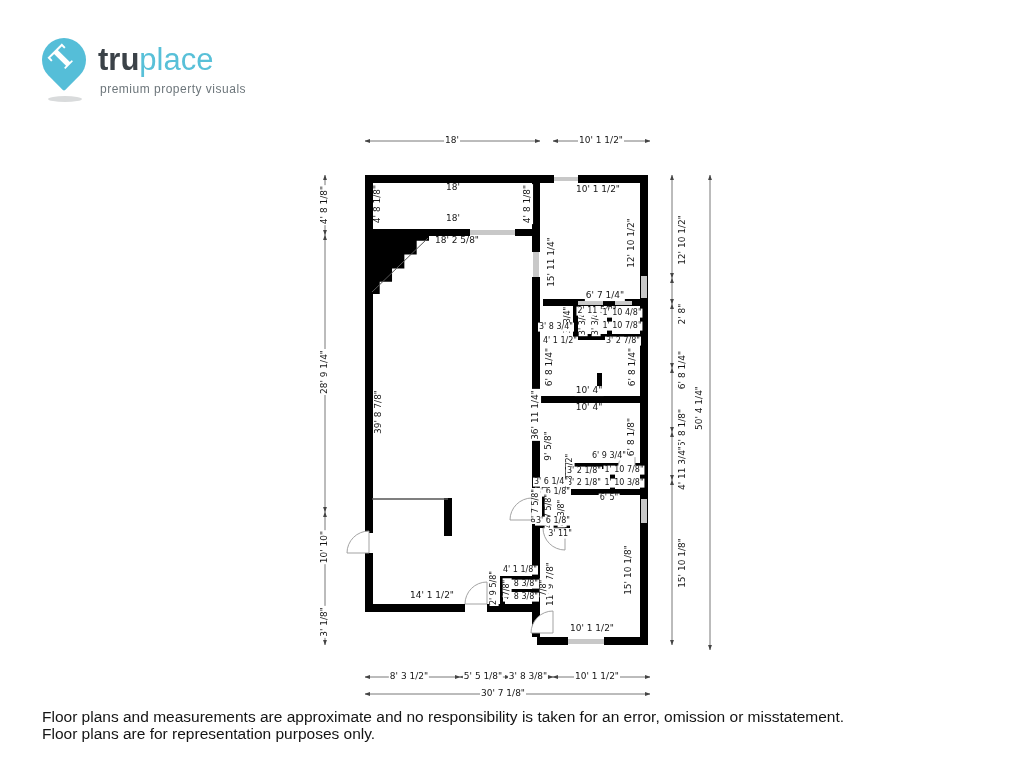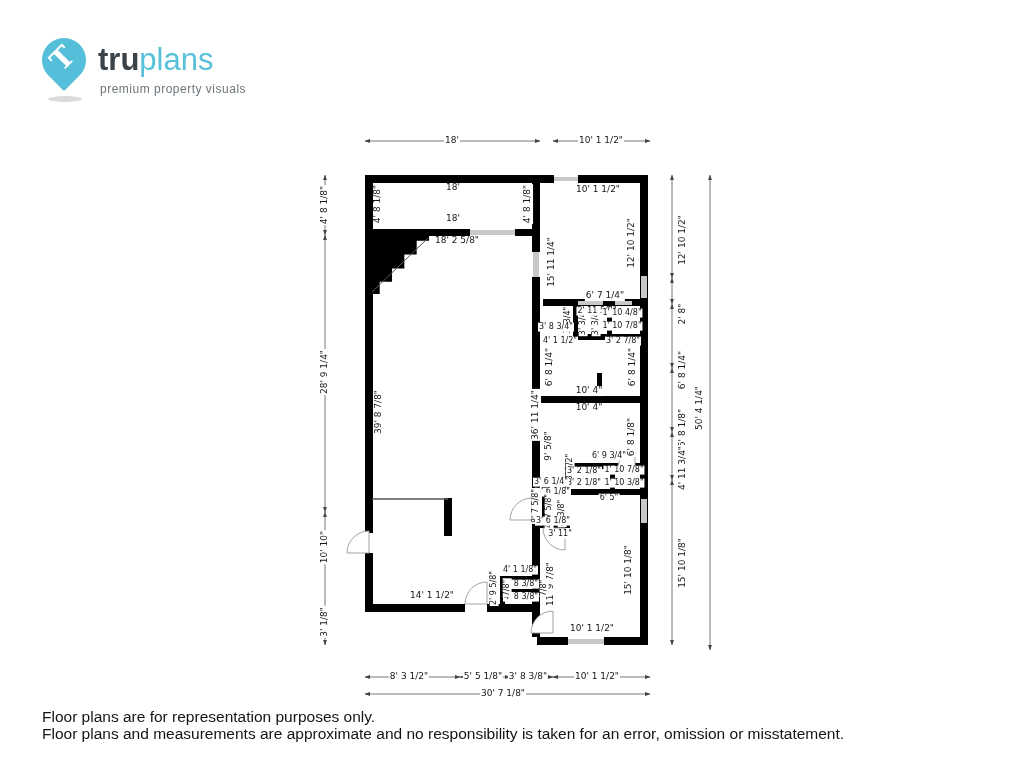--- a/index.html
+++ b/index.html
@@ -29,21 +29,21 @@
   
   #footer{position:absolute;left:42px;top:708px;color:#141414;font-size:15.5px;line-height:1.12;}
 </style>
 </head>
 <body>
 
 <div id="logo">
   <div class="pin"></div>
   <div class="pin-t">T</div>
   <div class="pin-shadow"></div>
-  <div class="brand"><b>tru</b><i>plans</i></div>
+  <div class="brand"><b>tru</b><i>place</i></div>
   <div class="tagline">premium property visuals</div>
 </div>
 
 <div id="plan">
 
   <div class="wall" style="left:365px;top:175px;width:8px;height:358px;"></div>
   <div class="wall" style="left:365px;top:553px;width:8px;height:59px;"></div>
   <div class="wall" style="left:365px;top:175px;width:175px;height:8px;"></div>
   <div class="wall" style="left:532px;top:175px;width:8px;height:62px;"></div>
   <div class="wall" style="left:365px;top:229px;width:105px;height:7px;"></div>
@@ -192,15 +192,15 @@
       <span class="dim" style="left: 520px; top: 570px; font-size: 8px; transform: translate(-50%, -50%);">4' 1 1/8"</span>
       <span class="dim" style="left: 494px; top: 588px; font-size: 8px; transform: translate(-50%, -50%) rotate(-90deg);">2' 9 5/8"</span>
       <span class="dim" style="left: 521px; top: 584px; font-size: 8px; transform: translate(-50%, -50%);">4' 8 3/8"</span>
       <span class="dim" style="left: 521px; top: 597px; font-size: 8px; transform: translate(-50%, -50%);">4' 8 3/8"</span>
       <span class="dim" style="left: 507px; top: 588px; font-size: 8px; transform: translate(-50%, -50%) rotate(-90deg);">7/8"</span>
       <span class="dim" style="left: 544px; top: 588px; font-size: 8px; transform: translate(-50%, -50%) rotate(-90deg);">7/8"</span>
     </div>
 </div>
 
 <div id="footer">
+  <div>Floor plans and measurements are approximate and no responsibility is taken for an error, omission or misstatement.</div>
   <div>Floor plans are for representation purposes only.</div>
-  <div>Floor plans and measurements are approximate and no responsibility is taken for an error, omission or misstatement.</div>
 </div>
 
 </body></html>

